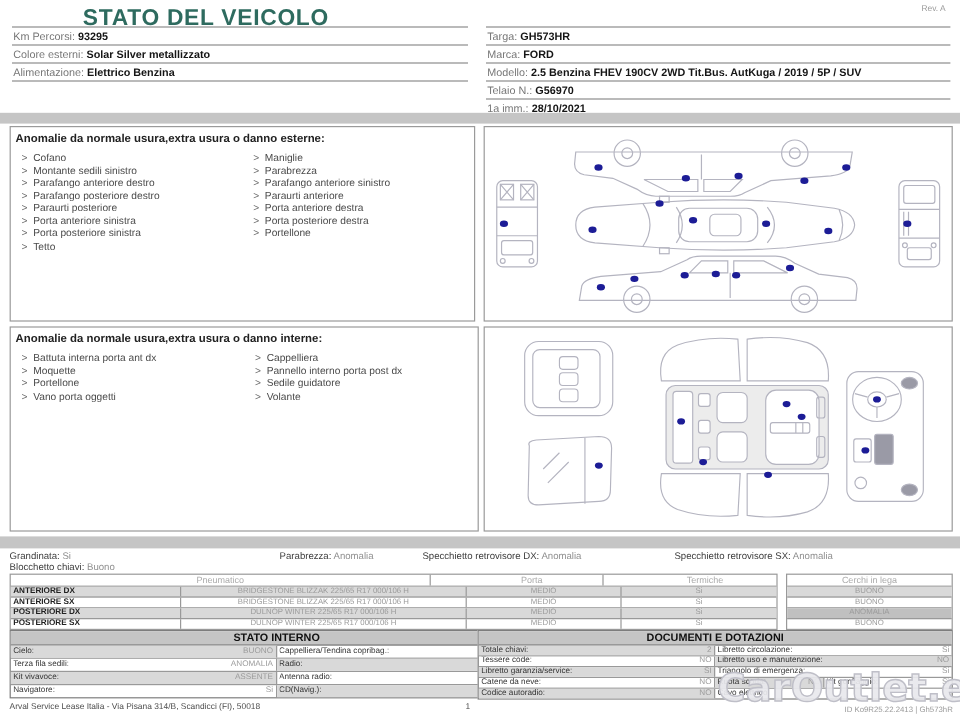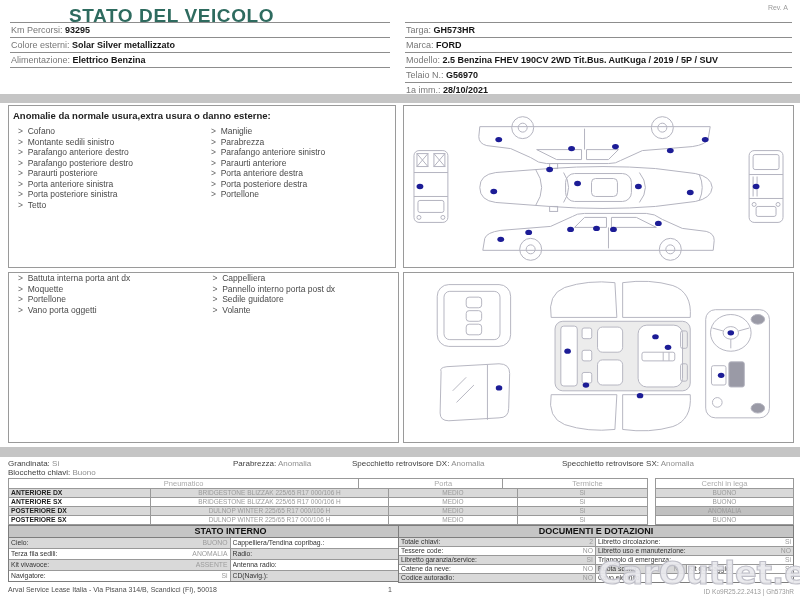--- a/index.html
+++ b/index.html
@@ -239,20 +239,21 @@
           <ellipse cx="167" cy="123" rx="3.4" ry="2.7" fill="#1C1C96"></ellipse>
           <ellipse cx="193" cy="122" rx="3.4" ry="2.7" fill="#1C1C96"></ellipse>
           <ellipse cx="210" cy="123" rx="3.4" ry="2.7" fill="#1C1C96"></ellipse>
           <ellipse cx="255" cy="117" rx="3.4" ry="2.7" fill="#1C1C96"></ellipse>
           <ellipse cx="353" cy="80" rx="3.4" ry="2.7" fill="#1C1C96"></ellipse>
         </g>
     </svg>
   </div>
 
   <div class="section-box" id="int-list">
+    <div class="section-title">Anomalie da normale usura,extra usura o danno interne:</div>
     <div class="cols">
       <div class="col">
         <div class="item">Battuta interna porta ant dx</div>
         <div class="item">Moquette</div>
         <div class="item">Portellone</div>
         <div class="item">Vano porta oggetti</div>
       </div>
       <div class="col">
         <div class="item">Cappelliera</div>
         <div class="item">Pannello interno porta post dx</div>

